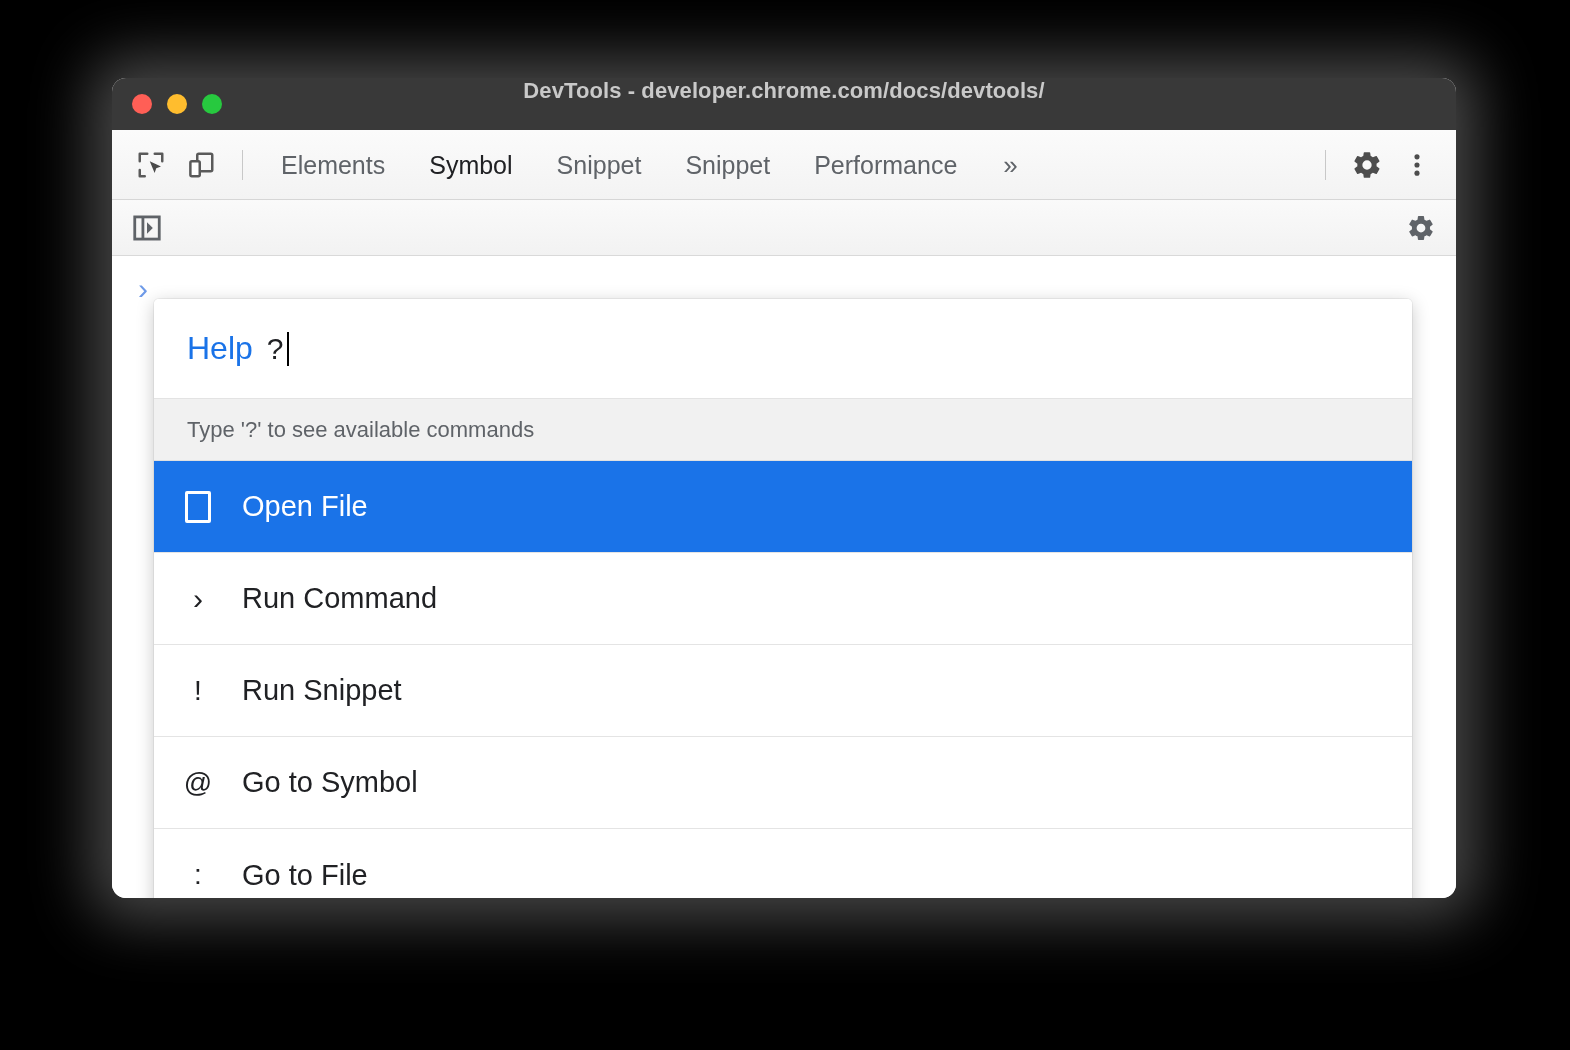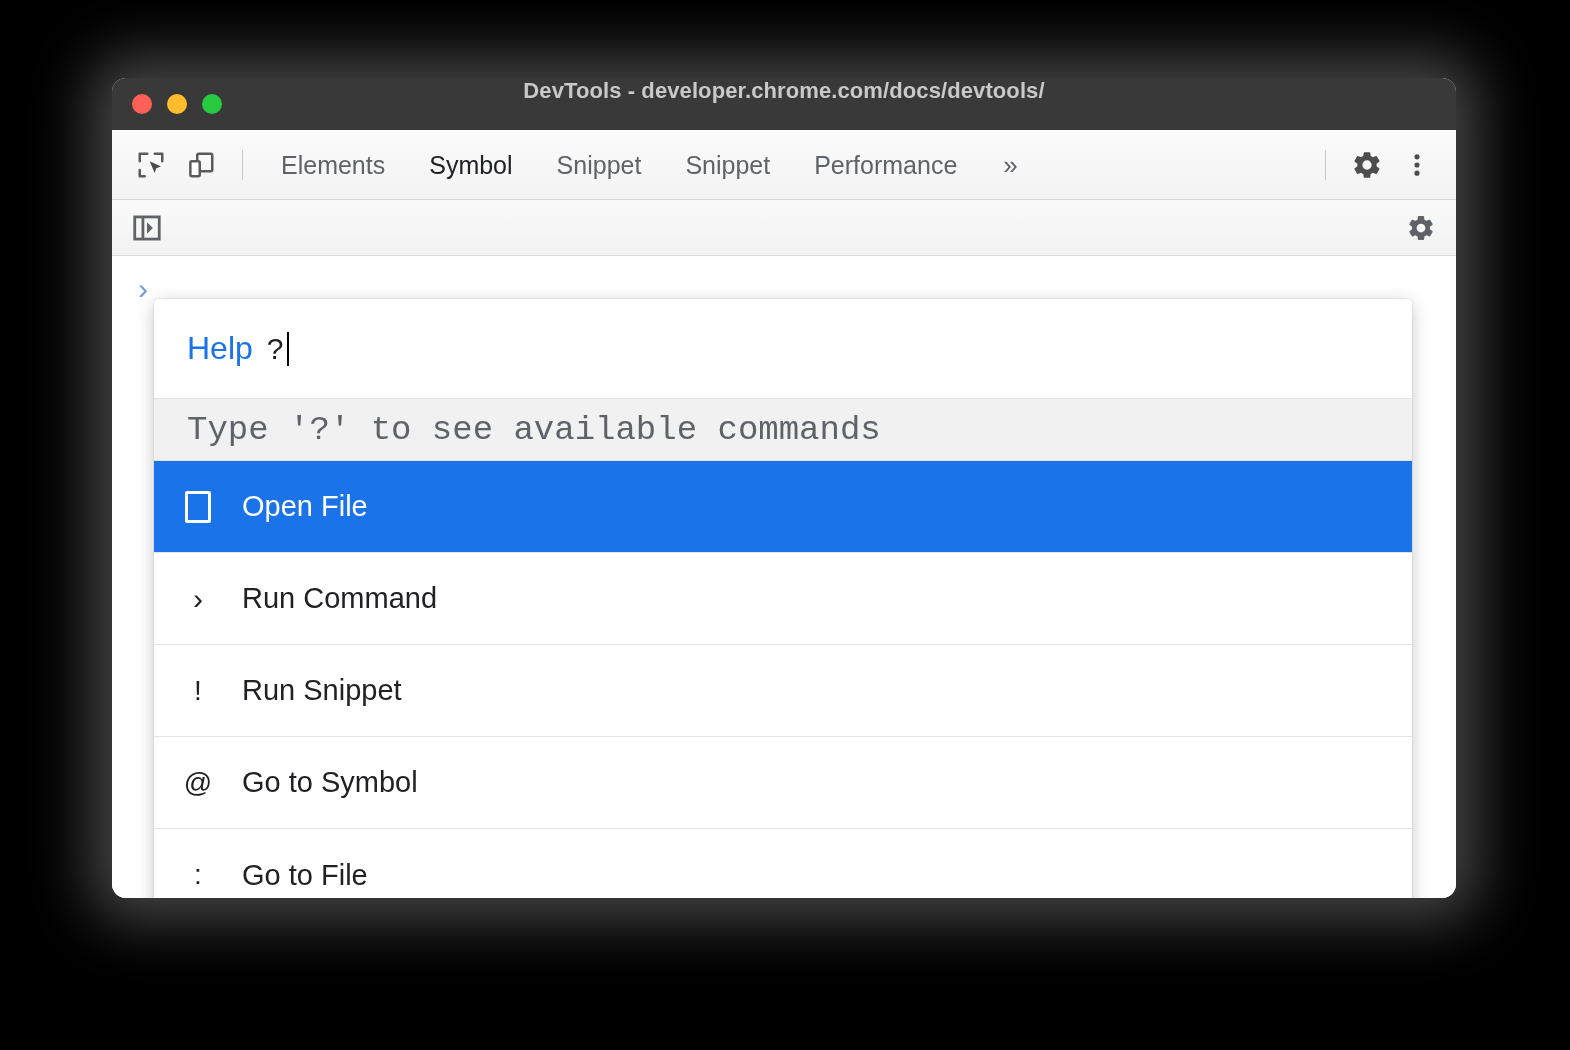--- a/index.html
+++ b/index.html
@@ -165,22 +165,21 @@
   #cm-hint-row {
     height: 62px;
     background: #f1f1f1;
     display: flex;
     align-items: center;
     padding-left: 33px;
     border-bottom: 1px solid #e0e0e0;
   }
   #cm-hint-text {
     color: #5f6368;
-    font-size: 34px;
-    font-family: Liberation Mono, monospace;
+    font-size: 22px;
   }
 
   .cm-item {
     height: 92px;
     display: flex;
     align-items: center;
     border-bottom: 1px solid #e4e4e4;
     background: #ffffff;
   }
   .cm-item:last-child { border-bottom: none; }

